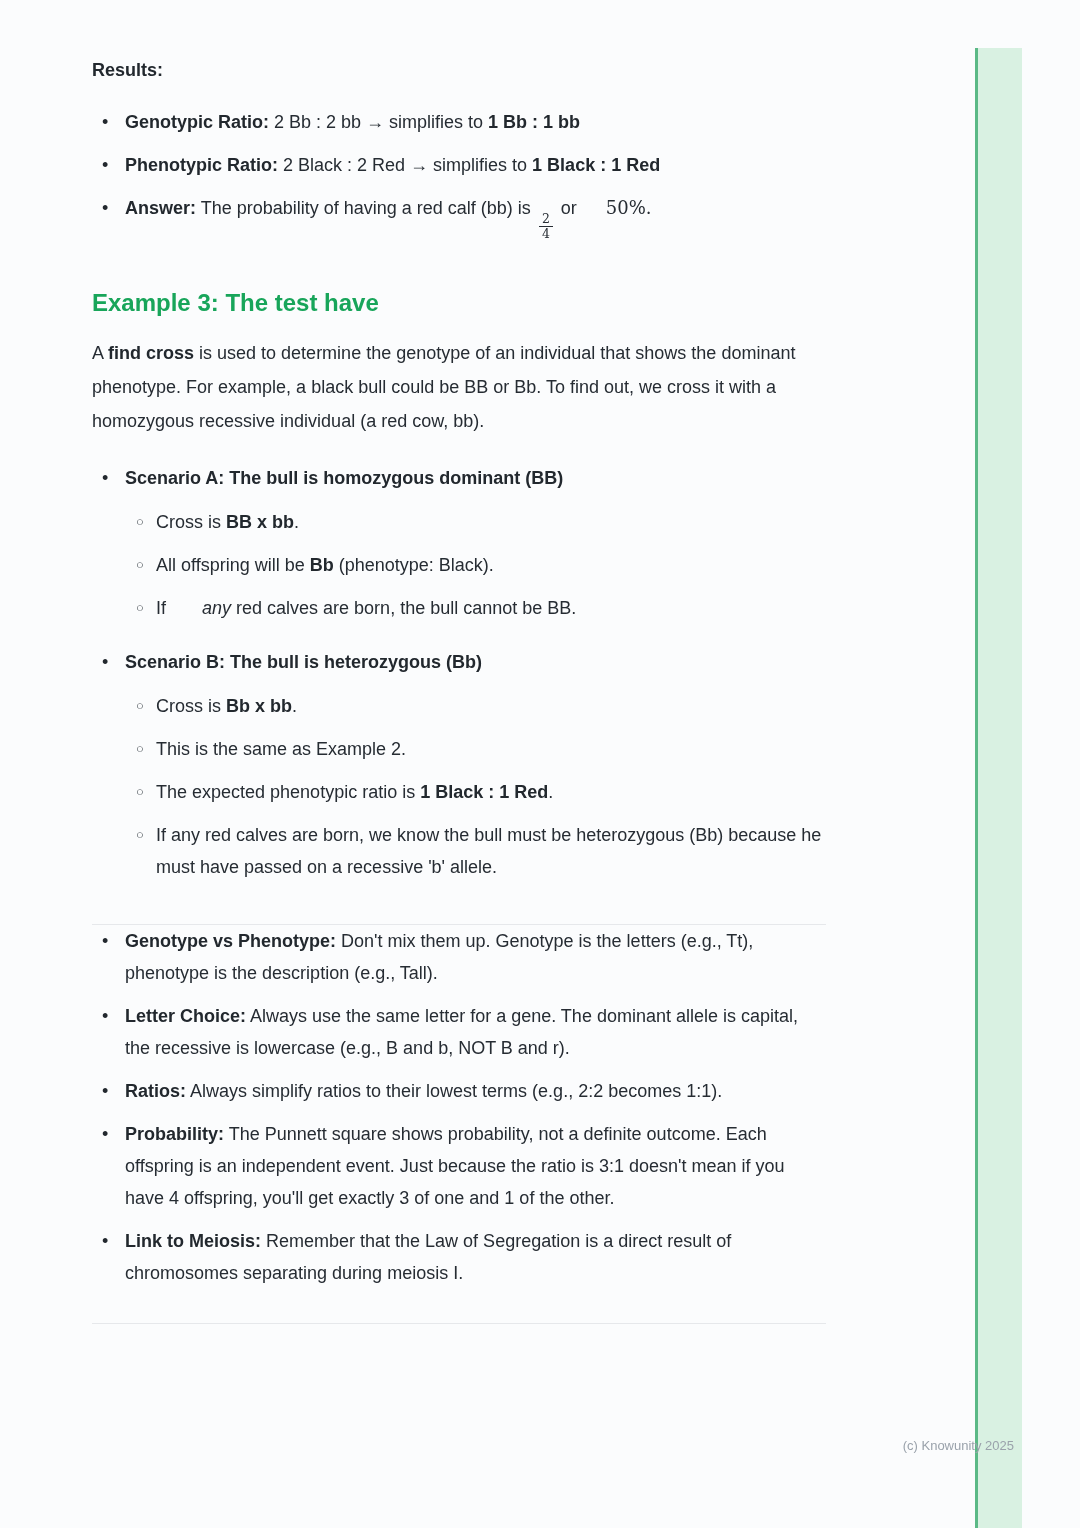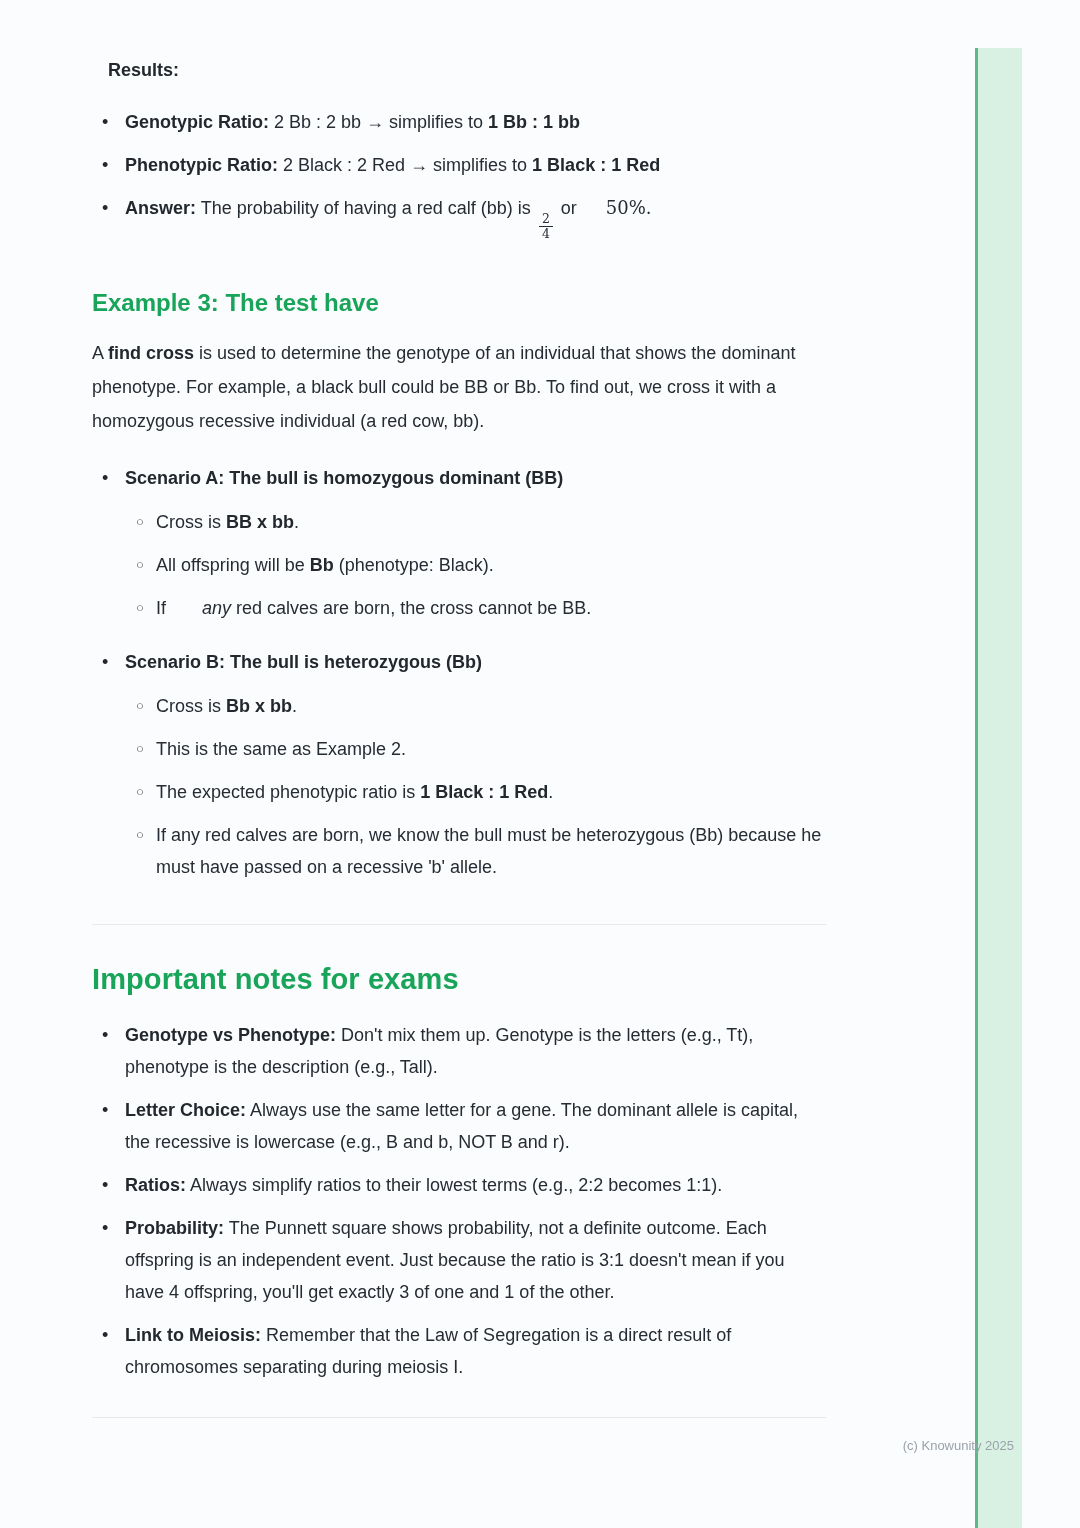--- a/index.html
+++ b/index.html
@@ -10,21 +10,21 @@
   *{box-sizing:border-box;}
   html,body{margin:0;padding:0;}
   body{
     width:1080px;height:1528px;position:relative;overflow:hidden;
     background:#fbfcfd;color:#262c33;
     font-family:"Liberation Sans",sans-serif;
     font-size:18px;
   }
   .content{position:absolute;left:92px;top:60px;width:734px;}
   .results-heading{
-    margin:0 0 26px 16px;font-size:18px;font-weight:700;line-height:20px;color:#22282e;
+    margin:0 0 26px 0;font-size:18px;font-weight:700;line-height:20px;color:#22282e;
   }
   .h2{
     margin:44px 0 16px 0;font-size:24px;font-weight:700;line-height:34px;
     color:var(--accent-green);
   }
   .h1{
     margin:36px 0 22px 0;font-size:29px;font-weight:700;line-height:36px;
     color:var(--accent-green);letter-spacing:.1px;
   }
   .para{line-height:34px;margin:0 0 24px 0;}
@@ -104,21 +104,21 @@
             <div class="li2">
               <span class="marker">○</span>
               <div class="txt"><span>Cross is </span><b>BB x bb</b><span>.</span></div>
             </div>
             <div class="li2">
               <span class="marker">○</span>
               <div class="txt"><span>All offspring will be </span><b>Bb</b><span> (phenotype: Black).</span></div>
             </div>
             <div class="li2">
               <span class="marker">○</span>
-              <div class="txt"><span>If </span><i>any</i><span> red calves are born, the cross cannot be BB.</span></div>
+              <div class="txt"><span>If </span><i>any</i><span> red calves are born, the bull cannot be BB.</span></div>
             </div>
           </div>
         </div>
       </div>
 
       <div class="li1">
         <span class="marker">•</span>
         <div class="txt">
           <div class="sc-title"><b>Scenario B: The bull is heterozygous (Bb)</b></div>
           <div class="sub">
@@ -139,21 +139,20 @@
               <div class="txt"><span>If any red calves are born, we know the bull must be heterozygous (Bb) because he must have passed on a recessive 'b' allele.</span></div>
             </div>
           </div>
         </div>
       </div>
 
     </div>
 
     <hr class="divider">
 
-    <h1 class="h1">Important notes for exams</h1>
 
     <div class="list">
       <div class="li1">
         <span class="marker">•</span>
         <div class="txt"><b>Genotype vs Phenotype:</b><span> Don't mix them up. Genotype is the letters (e.g., Tt), phenotype is the description (e.g., Tall).</span></div>
       </div>
       <div class="li1">
         <span class="marker">•</span>
         <div class="txt"><b>Letter Choice:</b><span> Always use the same letter for a gene. The dominant allele is capital, the recessive is lowercase (e.g., B and b, NOT B and r).</span></div>
       </div>

